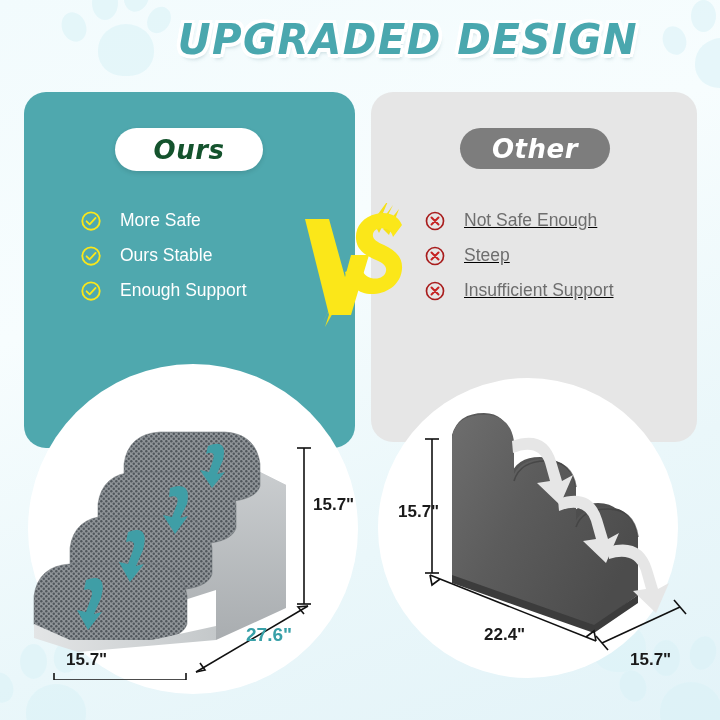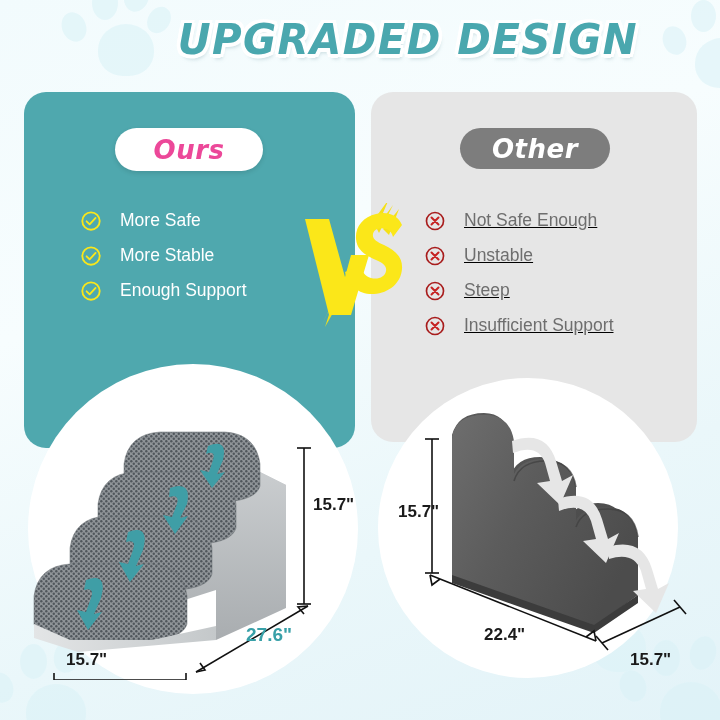--- a/index.html
+++ b/index.html
@@ -39,21 +39,21 @@
   #panel-ours{left:24px;top:92px;width:331px;height:356px;background:#4fa8ae;}
   #panel-other{left:371px;top:92px;width:326px;height:350px;background:#e6e6e6;}
 
   
   .pill{
     position:absolute;display:flex;align-items:center;justify-content:center;
     border-radius:24px;
     font-size:26px;font-weight:bold;font-style:italic;letter-spacing:.5px;
     font-family:"DejaVu Sans","Liberation Sans",sans-serif;
   }
-  #pill-ours{left:115px;top:128px;width:148px;height:43px;background:#ffffff;color:#ec4899;
+  #pill-ours{left:115px;top:128px;width:148px;height:43px;background:#ffffff;color:#14532d;
     box-shadow:0 2px 5px rgba(0,0,0,.12);}
   #pill-other{left:460px;top:128px;width:150px;height:41px;background:#7d7d7d;color:#ffffff;text-align:center;}
 
   
   .list{position:absolute;}
   #list-ours{left:80px;top:203px;width:260px;}
   #list-other{left:424px;top:203px;width:270px;text-decoration:underline;}
   .row{display:flex;align-items:center;height:35px;}
   .row .ic{width:22px;height:22px;flex:0 0 22px;margin-right:18px;}
   .row .txt{font-size:17.5px;line-height:1;}
@@ -137,21 +137,21 @@
       </span>
       <span class="txt">More Safe</span>
     </div>
     <div class="row">
       <span class="ic">
         <svg viewBox="0 0 24 24" width="22" height="22">
             <circle cx="12" cy="12" r="9.5" fill="none" stroke="#fbe719" stroke-width="2"></circle>
             <path d="M7.2 12.3 L10.5 15.6 L17 8.6" fill="none" stroke="#fbe719" stroke-width="2" stroke-linecap="round" stroke-linejoin="round"></path>
           </svg>
       </span>
-      <span class="txt">More Stable</span>
+      <span class="txt">Ours Stable</span>
     </div>
     <div class="row">
       <span class="ic">
         <svg viewBox="0 0 24 24" width="22" height="22">
             <circle cx="12" cy="12" r="9.5" fill="none" stroke="#fbe719" stroke-width="2"></circle>
             <path d="M7.2 12.3 L10.5 15.6 L17 8.6" fill="none" stroke="#fbe719" stroke-width="2" stroke-linecap="round" stroke-linejoin="round"></path>
           </svg>
       </span>
       <span class="txt">Enough Support</span>
     </div>
@@ -165,29 +165,20 @@
 
   <div class="list" id="list-other">
     <div class="row">
       <span class="ic">
         <svg viewBox="0 0 24 24" width="22" height="22">
             <circle cx="12" cy="12" r="9.3" fill="none" stroke="#a81c1c" stroke-width="1.8"></circle>
             <path d="M8.2 8.2 L15.8 15.8 M15.8 8.2 L8.2 15.8" stroke="#c62222" stroke-width="2.2" stroke-linecap="round"></path>
           </svg>
       </span>
       <span class="txt">Not Safe Enough</span>
-    </div>
-    <div class="row">
-      <span class="ic">
-        <svg viewBox="0 0 24 24" width="22" height="22">
-            <circle cx="12" cy="12" r="9.3" fill="none" stroke="#a81c1c" stroke-width="1.8"></circle>
-            <path d="M8.2 8.2 L15.8 15.8 M15.8 8.2 L8.2 15.8" stroke="#c62222" stroke-width="2.2" stroke-linecap="round"></path>
-          </svg>
-      </span>
-      <span class="txt">Unstable</span>
     </div>
     <div class="row">
       <span class="ic">
         <svg viewBox="0 0 24 24" width="22" height="22">
             <circle cx="12" cy="12" r="9.3" fill="none" stroke="#a81c1c" stroke-width="1.8"></circle>
             <path d="M8.2 8.2 L15.8 15.8 M15.8 8.2 L8.2 15.8" stroke="#c62222" stroke-width="2.2" stroke-linecap="round"></path>
           </svg>
       </span>
       <span class="txt">Steep</span>
     </div>

